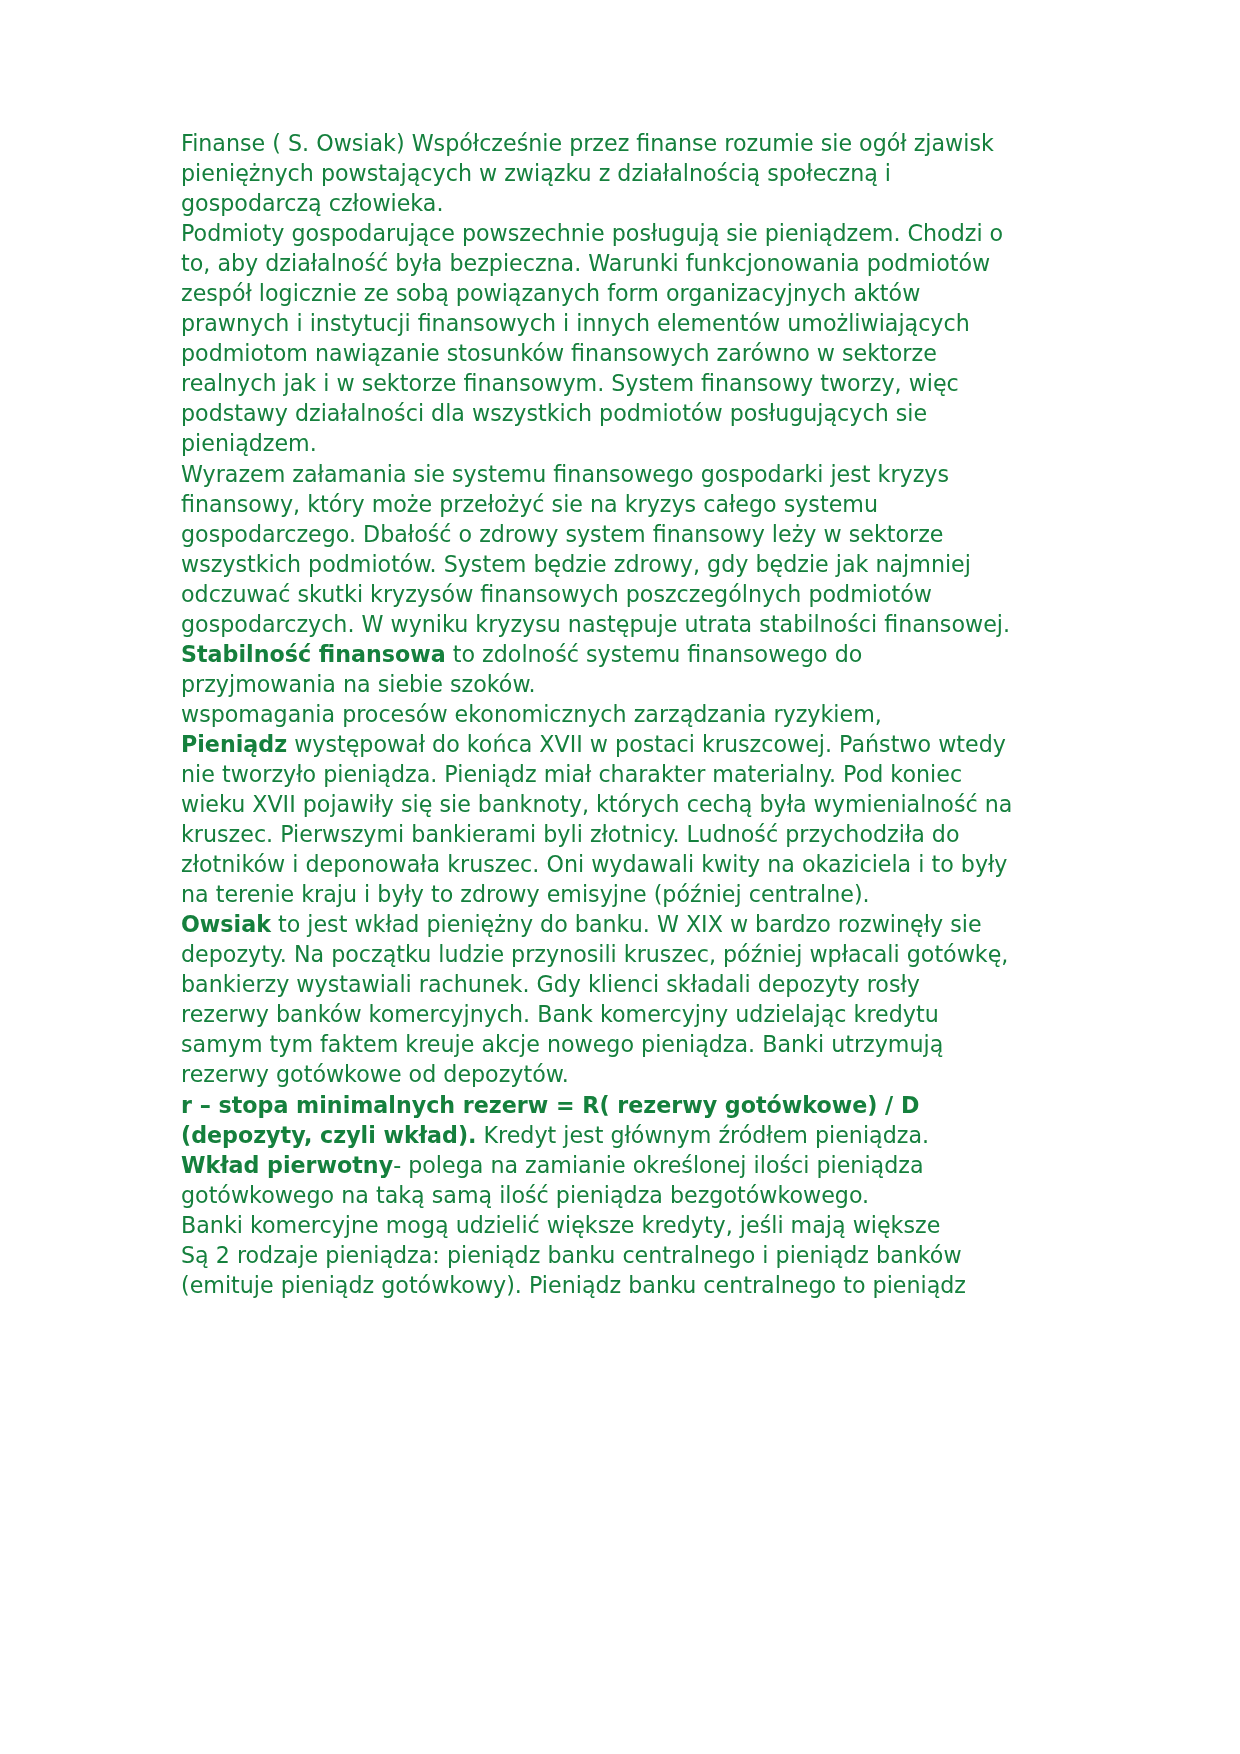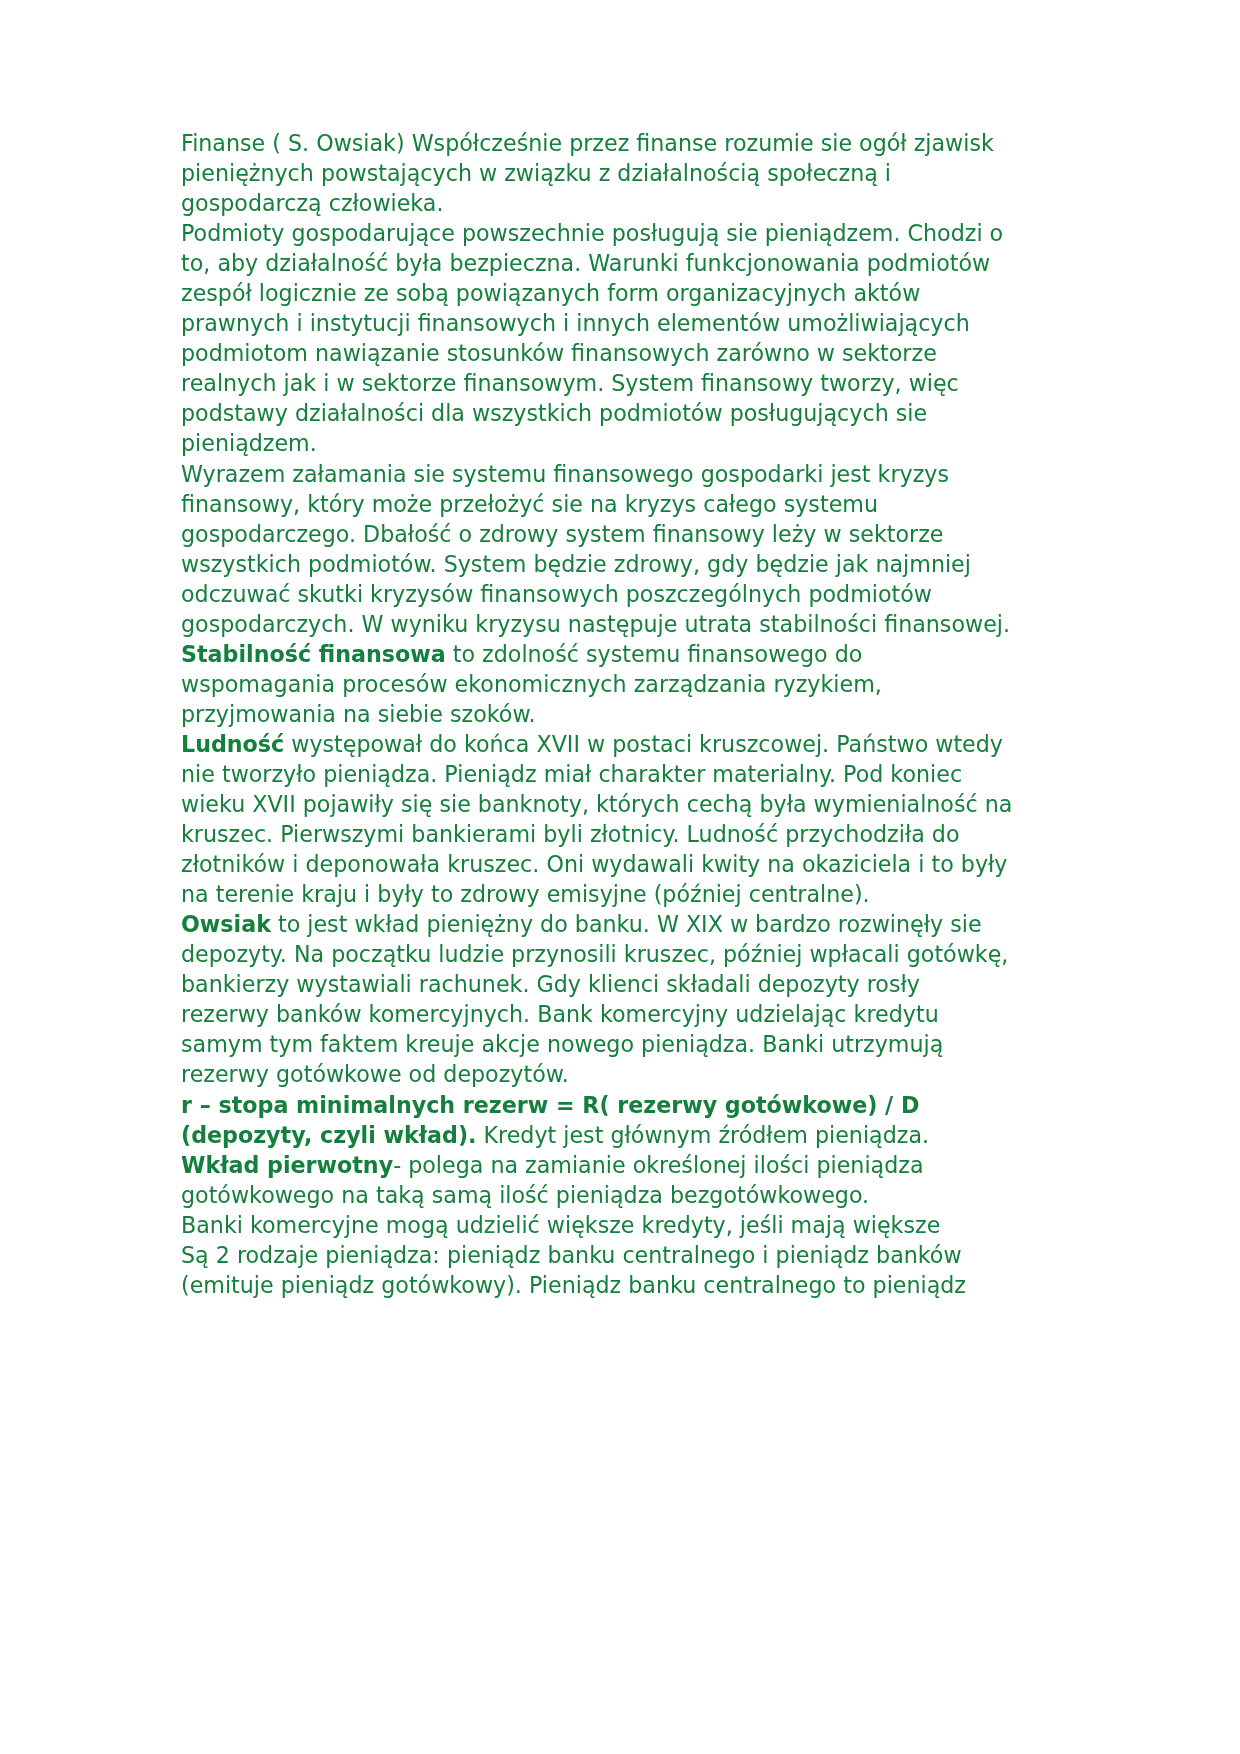--- a/index.html
+++ b/index.html
@@ -58,23 +58,23 @@
       <div class="line"><span>realnych jak i w sektorze finansowym. System finansowy tworzy, więc</span></div>
       <div class="line"><span>podstawy działalności dla wszystkich podmiotów posługujących sie</span></div>
       <div class="line"><span>pieniądzem.</span></div>
       <div class="line"><span>Wyrazem załamania sie systemu finansowego gospodarki jest kryzys</span></div>
       <div class="line"><span>finansowy, który może przełożyć sie na kryzys całego systemu</span></div>
       <div class="line"><span>gospodarczego. Dbałość o zdrowy system finansowy leży w sektorze</span></div>
       <div class="line"><span>wszystkich podmiotów. System będzie zdrowy, gdy będzie jak najmniej</span></div>
       <div class="line"><span>odczuwać skutki kryzysów finansowych poszczególnych podmiotów</span></div>
       <div class="line"><span>gospodarczych. W wyniku kryzysu następuje utrata stabilności finansowej.</span></div>
       <div class="line"><span class="b">Stabilność finansowa</span><span> to zdolność systemu finansowego do</span></div>
+      <div class="line"><span>przyjmowania na siebie szoków.</span></div>
       <div class="line"><span>wspomagania procesów ekonomicznych zarządzania ryzykiem,</span></div>
-      <div class="line"><span>przyjmowania na siebie szoków.</span></div>
-      <div class="line"><span class="b">Ludność</span><span> występował do końca XVII w postaci kruszcowej. Państwo wtedy</span></div>
+      <div class="line"><span class="b">Pieniądz</span><span> występował do końca XVII w postaci kruszcowej. Państwo wtedy</span></div>
       <div class="line"><span>nie tworzyło pieniądza. Pieniądz miał charakter materialny. Pod koniec</span></div>
       <div class="line"><span>wieku XVII pojawiły się sie banknoty, których cechą była wymienialność na</span></div>
       <div class="line"><span>kruszec. Pierwszymi bankierami byli złotnicy. Ludność przychodziła do</span></div>
       <div class="line"><span>złotników i deponowała kruszec. Oni wydawali kwity na okaziciela i to były</span></div>
       <div class="line"><span>na terenie kraju i były to zdrowy emisyjne (później centralne).</span></div>
       <div class="line"><span class="b">Owsiak</span><span> to jest wkład pieniężny do banku. W XIX w bardzo rozwinęły sie</span></div>
       <div class="line"><span>depozyty. Na początku ludzie przynosili kruszec, później wpłacali gotówkę,</span></div>
       <div class="line"><span>bankierzy wystawiali rachunek. Gdy klienci składali depozyty rosły</span></div>
       <div class="line"><span>rezerwy banków komercyjnych. Bank komercyjny udzielając kredytu</span></div>
       <div class="line"><span>samym tym faktem kreuje akcje nowego pieniądza. Banki utrzymują</span></div>

